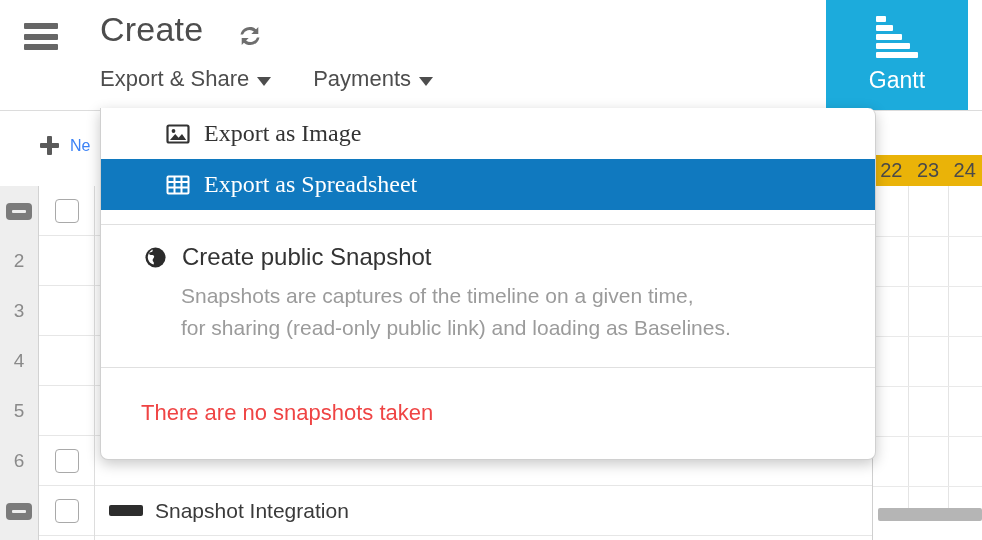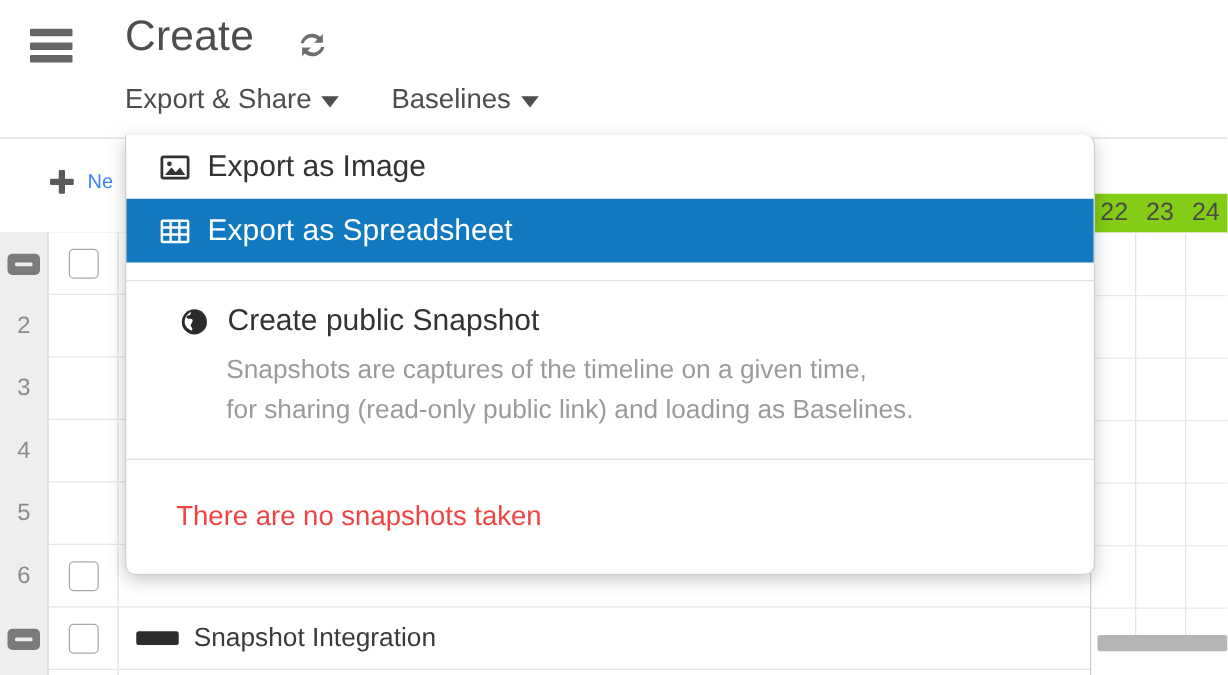--- a/index.html
+++ b/index.html
@@ -137,21 +137,21 @@
     margin-right: 12px;
   }
 
   
   .timeline-head {
     position: absolute;
     left: 872px; top: 155px;
     width: 110px; height: 31px;
     border-bottom: 1px solid #cfcfcf;
     border-left: 1px solid #cfcfcf;
-    background: #84cc16;
+    background: #eab308;
     display: flex;
   }
   .day-cell {
     width: 40px;
     text-align: center;
     font-size: 20px;
     color: #4a4a4a;
     line-height: 31px;
   }
   .timeline-body {
@@ -281,26 +281,27 @@
     border-top: none;
     border-radius: 0 8px 8px 8px;
     box-shadow: 0 4px 14px rgba(0,0,0,.22);
     z-index: 40;
     overflow: hidden;
   }
   .menu-item {
     display: flex;
     align-items: center;
     gap: 14px;
-    padding: 0 0 0 26px;
+    padding: 0 0 0 64px;
     height: 51px;
     font-size: 24px;
     color: #333333;
     cursor: pointer;
     box-sizing: border-box;
+    font-family: Liberation Serif, serif;
   }
   .menu-item.highlighted {
     background: #1079bf;
     color: #ffffff;
   }
   .menu-sep {
     height: 1px;
     background: #e0e0e0;
     margin: 14px 0 0 0;
   }
@@ -427,25 +428,35 @@
         <path d="M23.5 15.5a9.5 9.5 0 0 1-15.6 5.2l-2.2 2.2v-7h7l-2.6 2.6A7 7 0 0 0 21 15.5z" fill="#6e6e6e"></path>
       </svg>
     </div>
 
     <div class="menubar">
       <div class="menu-link">
         <span>Export &amp; Share</span>
         <span class="caret"></span>
       </div>
       <div class="menu-link">
-        <span>Baselines</span>
+        <span>Payments</span>
         <span class="caret"></span>
       </div>
     </div>
 
+    <div class="gantt-tab">
+      <span class="gantt-bars">
+        <i style="width:10px;"></i>
+        <i style="width:17px;"></i>
+        <i style="width:26px;"></i>
+        <i style="width:34px;"></i>
+        <i style="width:42px;"></i>
+      </span>
+      <span class="gantt-label">Gantt</span>
+    </div>
   </div>
 
   <div class="dropdown">
 
     <div class="menu-item">
       <span class="mi-icon">
         <svg viewBox="0 0 24 24" width="24" height="24" aria-hidden="true">
           <rect x="1.5" y="3.5" width="21" height="17" rx="1.5" fill="none" stroke="#333" stroke-width="2.2"></rect>
           <circle cx="7.5" cy="9" r="1.9" fill="#333"></circle>
           <path d="M4 18l5.2-6 3.4 3.8L16 12l4.2 6z" fill="#333"></path>

